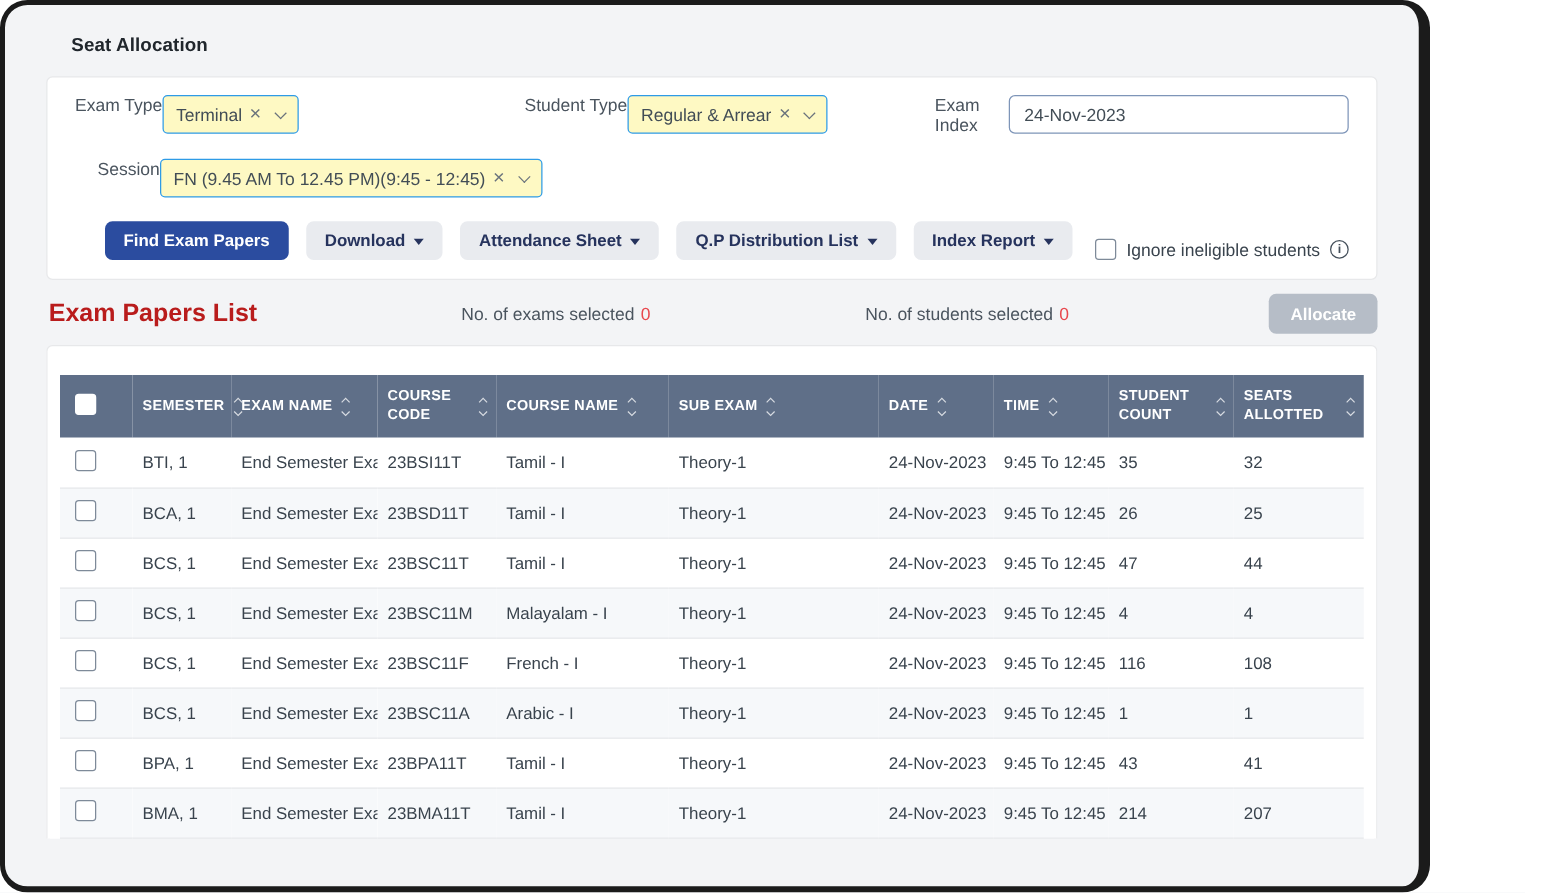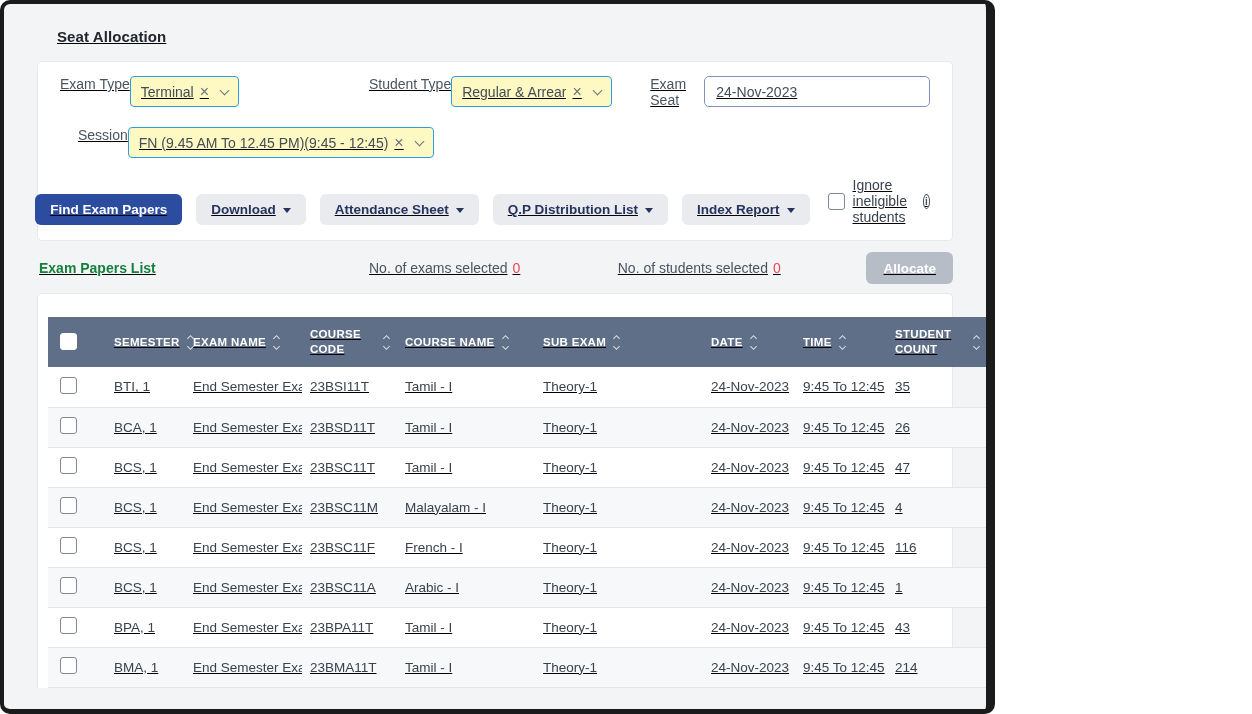--- a/index.html
+++ b/index.html
@@ -1,24 +1,23 @@
 <!DOCTYPE html>
 <html style="--page_bg: #f3f4f6; --accent_blue: #2e9be6; --date_border: #7e95b8; --primary_button: #2b4c9f; --secondary_button_bg: #e9ebef; --secondary_button_text: #26335d; --disabled_button: #b6bdc7; --table_header_bg: #5f6f88; --count_red: #e8484e; --row_alt_bg: #f6f8fa; --label_text: #4a545e; --text_dark: #39434d;"><head>
 <meta charset="utf-8">
 <style>
   * { margin:0; padding:0; box-sizing:border-box; }
   html,body { width:1252px; height:714px; font-family:"Liberation Sans", sans-serif; }
   .frame {
-    width:995px; height:714px;
+    width:1144px; height:714px;
     border:4px solid #1b1b1b;
     border-right-width:9px; border-bottom-width:5px;
-    border-radius:10px;
+    border-radius:22px;
     background:var(--page_bg, #f3f4f6);
     overflow:hidden;
-    text-decoration:underline;
   }
   .page { padding:14px 33px 0 33px; }
 
   .page-title {
     font-size:15px; font-weight:bold; color:#20262c;
     margin:10px 0 16px 20px; letter-spacing:.1px;
   }
 
   .card {
     background:#fff; border:1px solid #e7e8ea; border-radius:5px;
@@ -68,21 +67,21 @@
     display:inline-block; flex:none;
   }
   .ignore-label { font-size:14px; color:#39434d; }
   .info-icon {
     width:15px; height:15px; border:1.3px solid #444f5a; border-radius:50%;
     display:inline-flex; align-items:center; justify-content:center;
     font-size:10px; color:#444f5a; font-weight:bold; font-style:normal; cursor:pointer;
   }
 
   .summary-row { display:flex; align-items:center; margin:11px 0 9px 2px; }
-  .list-title { font-size:14px; font-weight:bold; color:#15803d; width:330px; }
+  .list-title { font-size:20px; font-weight:bold; color:#b91c1c; width:330px; }
   .count { flex:1; font-size:14px; color:var(--label_text,#4a545e); display:flex; gap:5px; }
   .count .num { color:var(--count_red,#e8484e); }
   .btn.allocate { background:var(--disabled_button,#b6bdc7); color:#fff; padding:0 17px; height:32px; }
 
   .table-card { padding:23px 10px 0 10px; border-radius:5px 5px 0 0; border-bottom:none; }
   table { width:100%; border-collapse:collapse; table-layout:fixed; }
   thead th {
     background:var(--table_header_bg,#5f6f88); color:#fff; height:50px;
     font-size:11.5px; letter-spacing:.3px; text-align:left; padding:0 8px; font-weight:bold;
   }
@@ -123,21 +122,21 @@
         </div>
         <div class="field w2">
           <label>Student Type</label>
           <div class="select">
             <span class="sel-value">Regular &amp; Arrear</span>
             <span class="clear">×</span>
             <span class="chev"></span>
           </div>
         </div>
         <div class="field w3">
-          <label>Exam Seat</label>
+          <label>Exam Index</label>
           <input class="date-input" readonly="" value="24-Nov-2023" style="">
         </div>
       </div>
 
       <div class="filters-row session-row">
         <div class="field w1">
           <label>Session</label>
           <div class="select">
             <span class="sel-value">FN (9.45 AM To 12.45 PM)(9:45 - 12:45)</span>
             <span class="clear">×</span>

